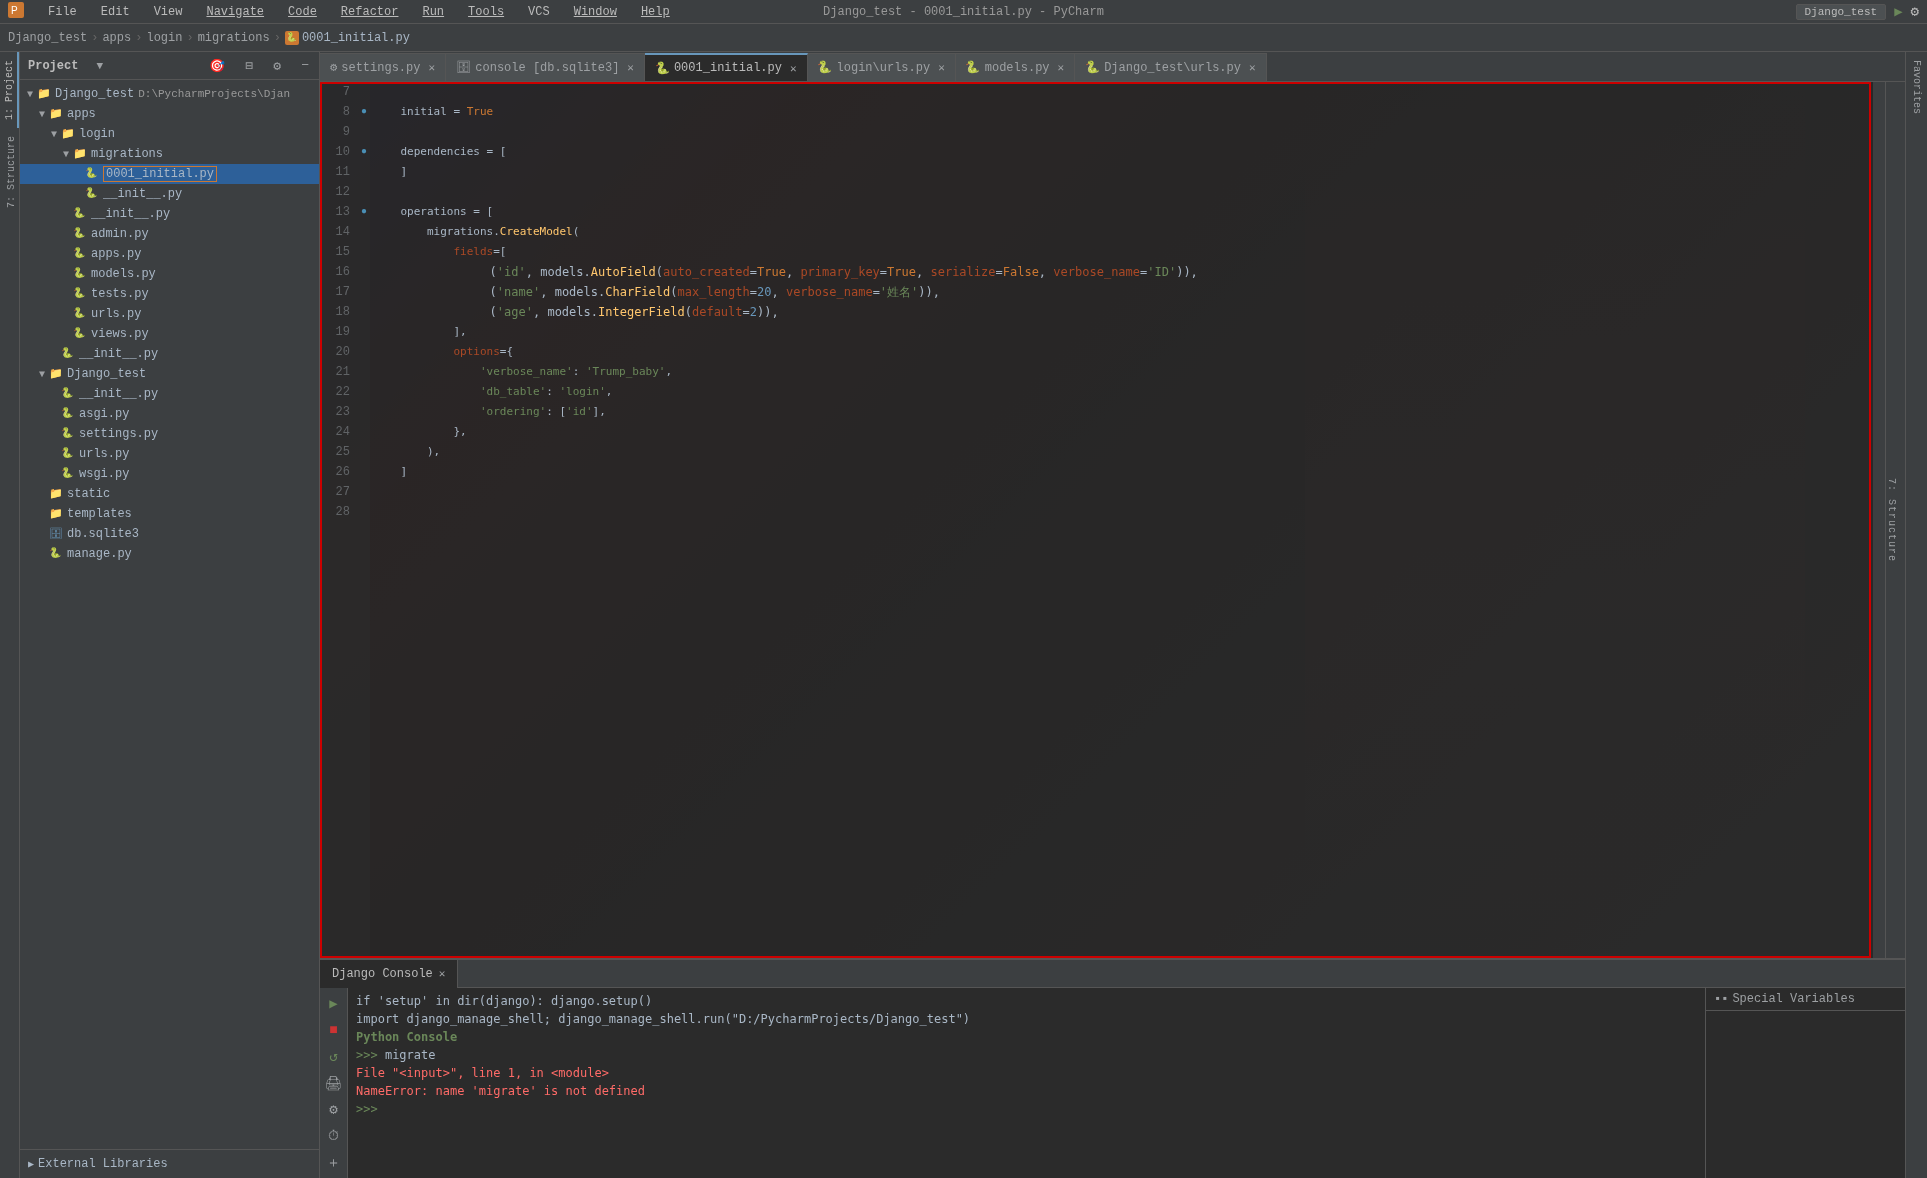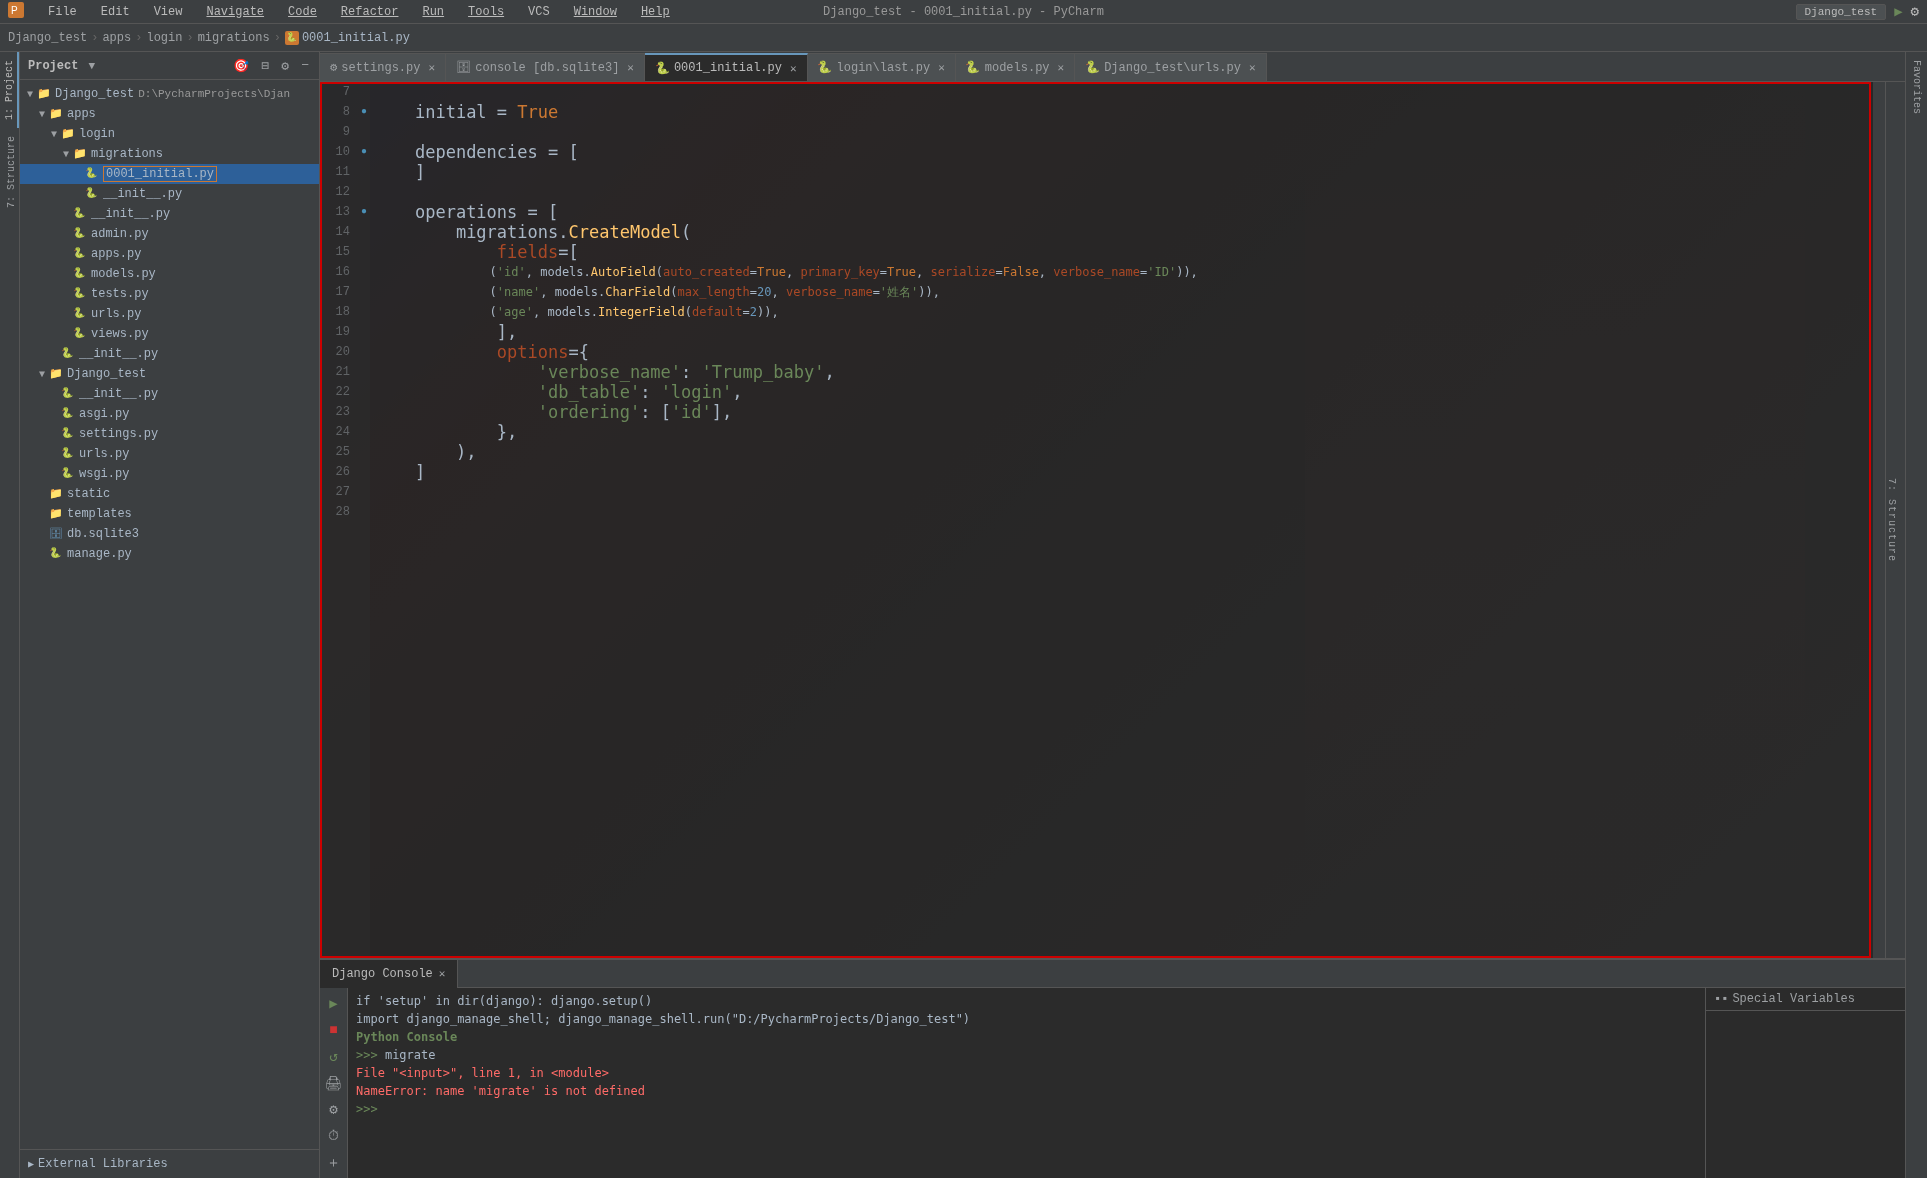--- a/index.html
+++ b/index.html
@@ -114,21 +114,21 @@
       border-right: 1px solid #555;
       display: flex;
       flex-direction: column;
       overflow: hidden;
       flex-shrink: 0;
     }
     .sidebar-toolbar {
       display: flex;
       align-items: center;
       padding: 4px 8px;
-      gap: 8px;
+      gap: 16px;
       border-bottom: 1px solid #555;
       height: 28px;
     }
     .sidebar-title {
       font-size: 12px;
       color: #bbbbbb;
       font-weight: bold;
     }
     .sidebar-icon-btn {
       color: #9da0a3;
@@ -253,21 +253,21 @@
       padding-right: 8px;
       user-select: none;
     }
     .line-gutter-mark {
       width: 12px;
       text-align: center;
       font-size: 10px;
     }
     .line-code {
       padding-left: 4px;
-      font-size: 17px;
+      font-size: 11px;
       white-space: pre;
       font-family: 'Consolas', monospace;
     }
     .str { color: #6a8759; }
     .num { color: #6897bb; }
     .fn { color: #ffc66d; }
     .param { color: #a9b7c6; }
     .eq { color: #a9b7c6; }
     .bool-val { color: #cc7832; }
     .kwarg-key { color: #aa4926; }
@@ -697,21 +697,21 @@
       </div>
 
       <div class="tab active">
         <span style="color:#ffc66d;">🐍</span>
         <span>0001_initial.py</span>
         <span class="tab-close">✕</span>
       </div>
 
       <div class="tab">
         <span style="color:#ffc66d;">🐍</span>
-        <span>login\last.py</span>
+        <span>login\urls.py</span>
         <span class="tab-close">✕</span>
       </div>
 
       <div class="tab">
         <span style="color:#ffc66d;">🐍</span>
         <span>models.py</span>
         <span class="tab-close">✕</span>
       </div>
 
       <div class="tab">

